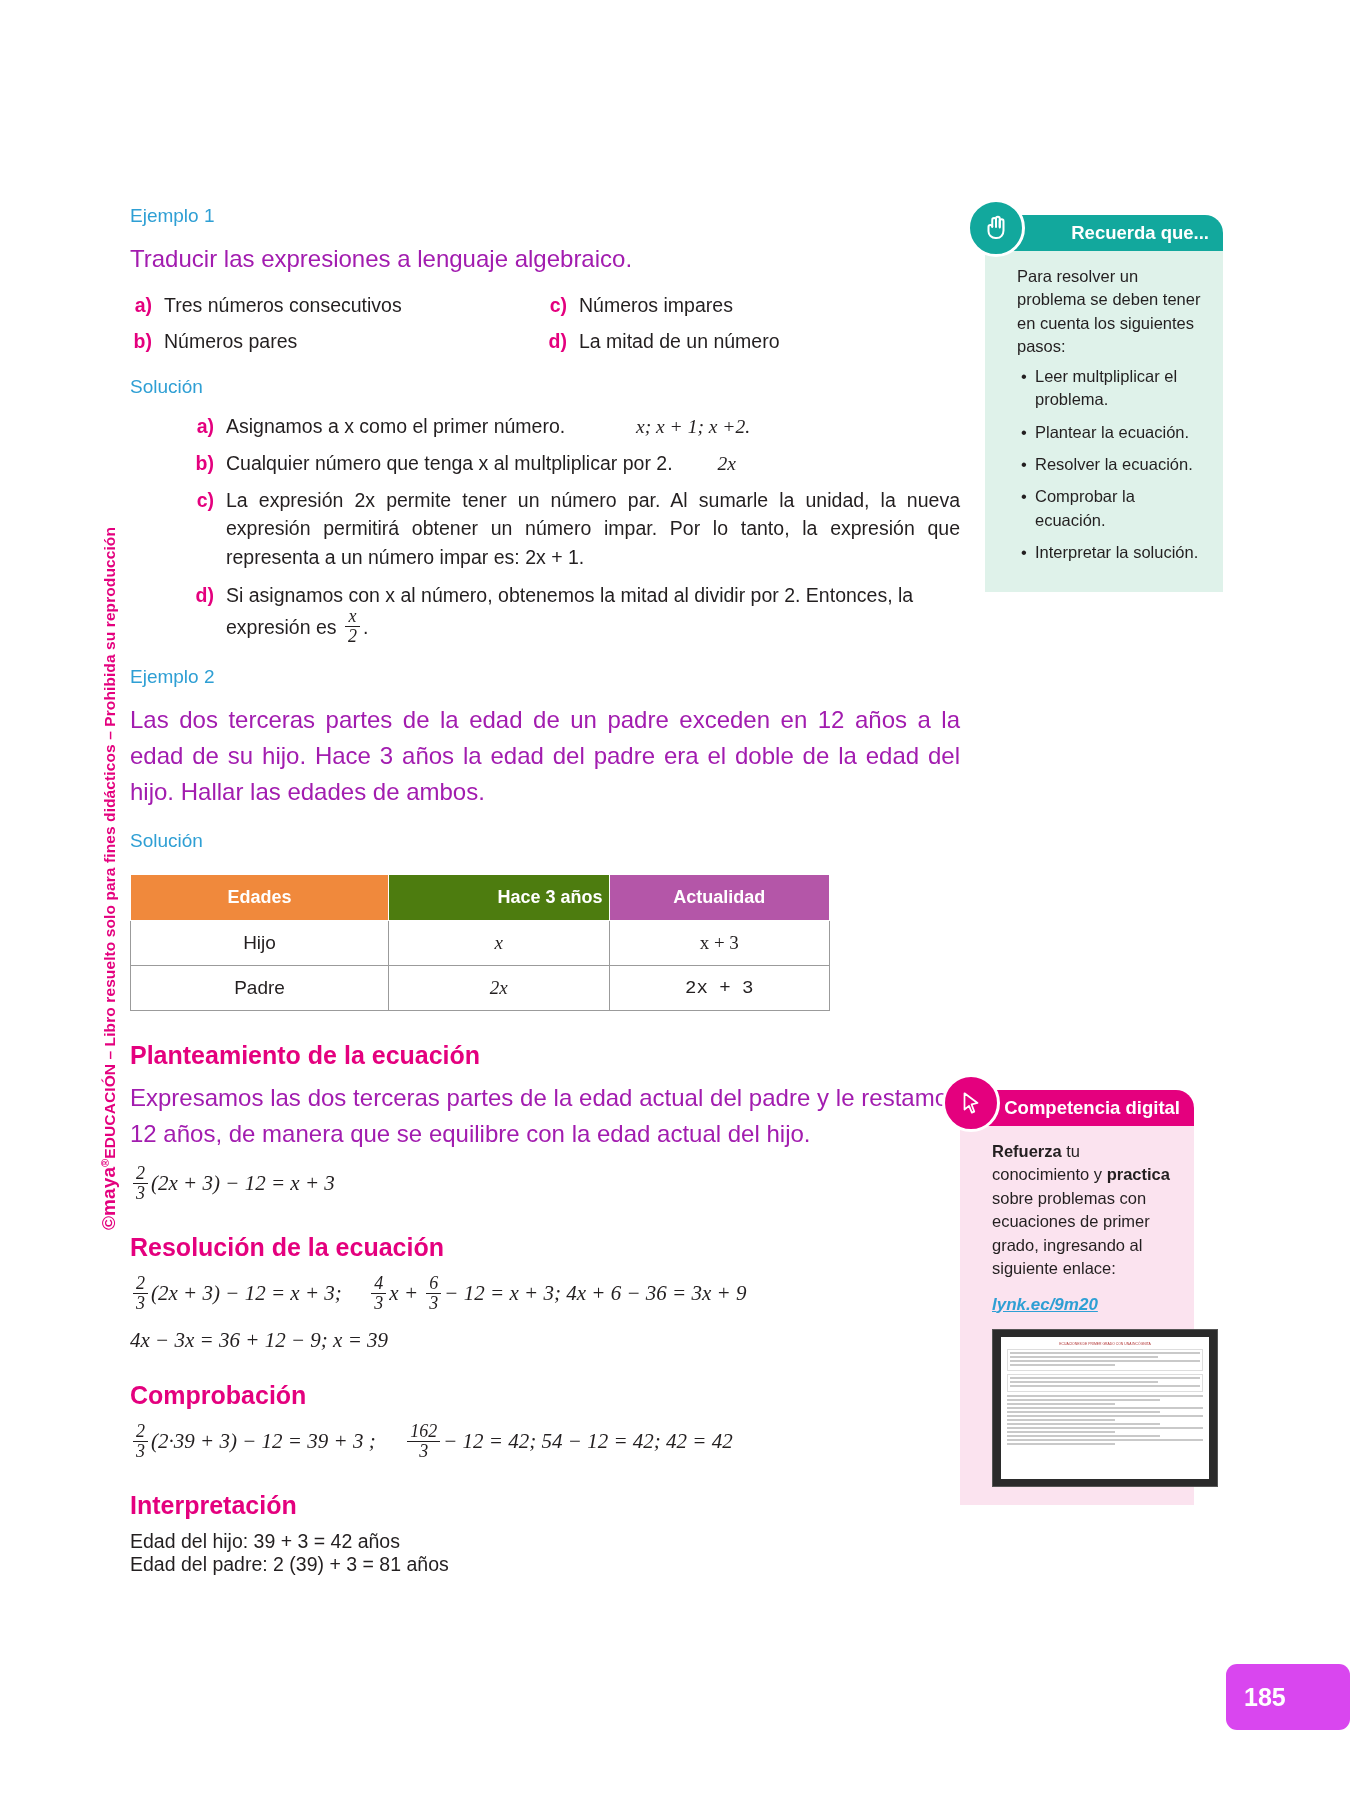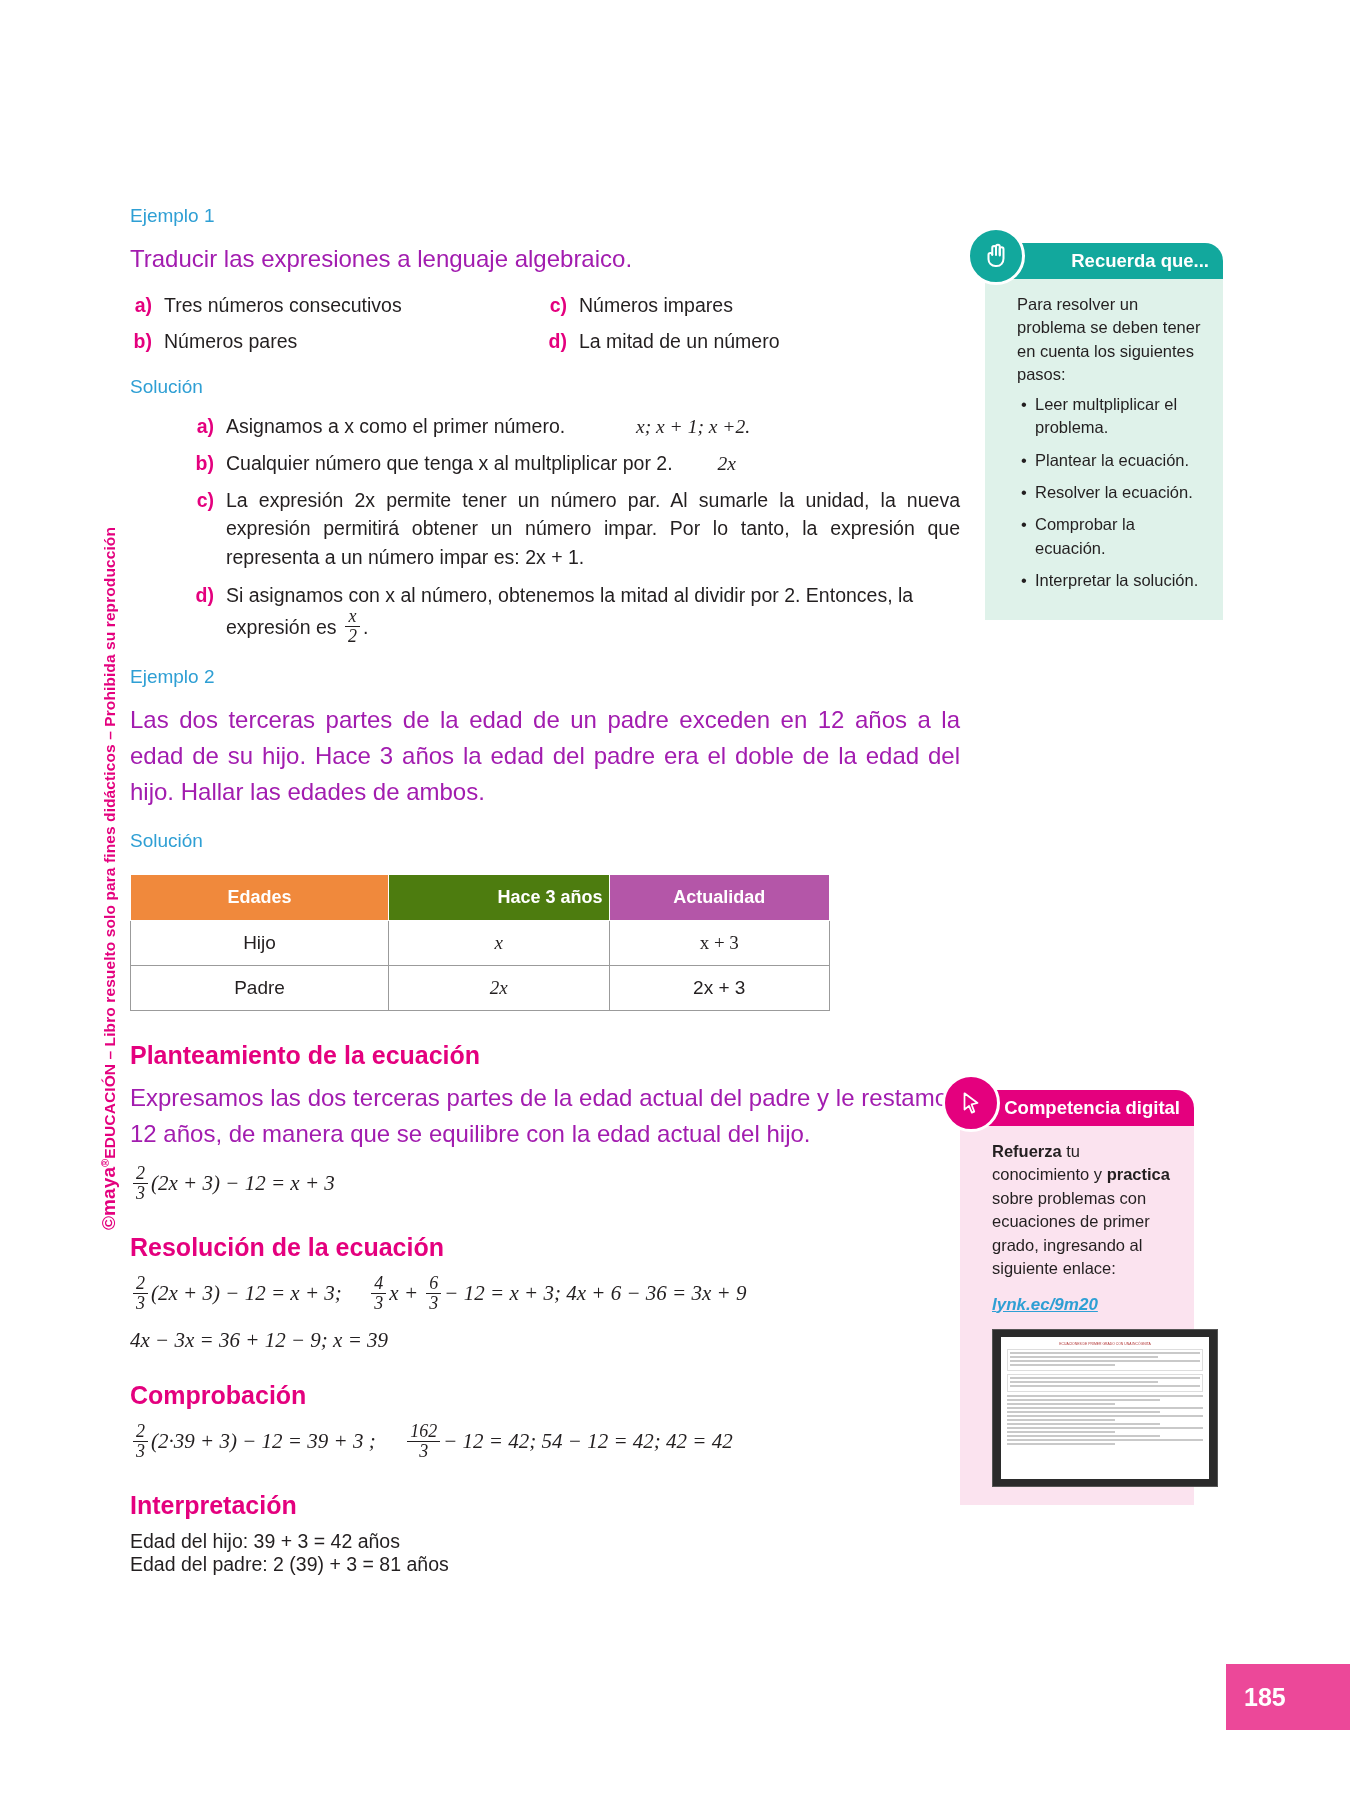--- a/index.html
+++ b/index.html
@@ -195,21 +195,21 @@
     padding-left: 2px;
   }
   .side-body ul li::before {
     content: "•";
     position: absolute;
     left: -12px;
     top: 0;
   }
 
   
-  #recuerda { left: 985px; top: 215px; margin-top: 28px; }
+  #recuerda { left: 985px; top: 215px; }
   #recuerda .side-head { background: #12a89d; }
   #recuerda .side-badge { background: #12a89d; border: 3px solid #ffffff; }
   #recuerda .side-body { background: #dff2ea; color: #231f20; }
 
   
   #competencia { left: 960px; top: 1090px; width: 234px;}
   #competencia .side-head { background: #e4007e; }
   #competencia .side-badge { background: #e4007e; border: 3px solid #ffffff; }
   #competencia .side-body { background: #fbe3ef; color: #231f20; }
   #competencia .link {
@@ -256,29 +256,30 @@
     margin-bottom: 3px;
   }
 
   
   #page-num {
     position: absolute;
     right: 0;
     bottom: 70px;
     width: 124px;
     height: 66px;
-    background: #ec4899;
+    background: #d946ef;
     color: #ffffff;
     font-size: 25px;
     font-weight: bold;
     display: flex;
     align-items: center;
     justify-content: flex-start;
     padding-left: 18px;
     box-sizing: border-box;
+    border-radius: 11px;
   }
   .sp-left { display:inline-block; width: 60px;}
 </style>
 </head>
 <body>
 
 <div id="side-strip">
   <div class="vtext">
     <span class="mayalogo">©maya</span><span class="reg">®</span>EDUCACIÓN – Libro resuelto solo para fines didácticos – Prohibida su reproducción
   </div>
@@ -368,21 +369,21 @@
     </thead>
     <tbody>
       <tr>
         <td>Hijo</td>
         <td style="font-style:italic;font-family:'Liberation Serif',serif;">x</td>
         <td style="font-family:'Liberation Serif',serif;">x + 3</td>
       </tr>
       <tr>
         <td>Padre</td>
         <td style="font-style:italic;font-family:'Liberation Serif',serif;">2x</td>
-        <td style="font-family:Liberation Sans, sans-serif;">2x + 3</td>
+        <td style="font-family:Liberation Mono, monospace;">2x + 3</td>
       </tr>
     </tbody>
   </table>
 
   <h2 class="sec">Planteamiento de la ecuación</h2>
   <div class="body-text justify">Expresamos las dos terceras partes de la edad actual del padre y le restamos 12 años, de manera que se equilibre con la edad actual del hijo.</div>
   <div class="eq">
     <span class="frac">
       <span class="num">2</span>
       <span class="den">3</span>

